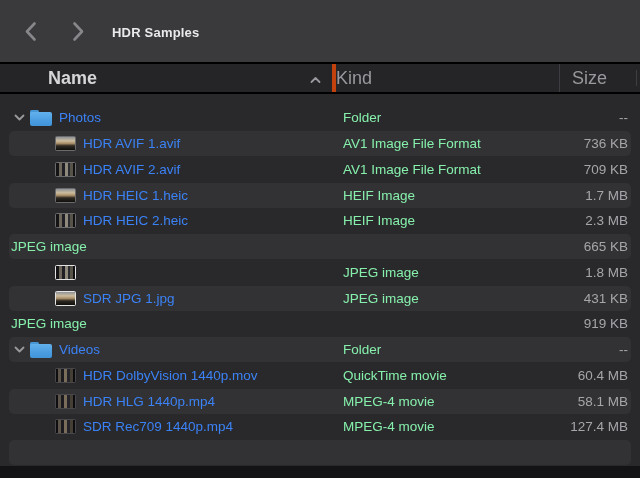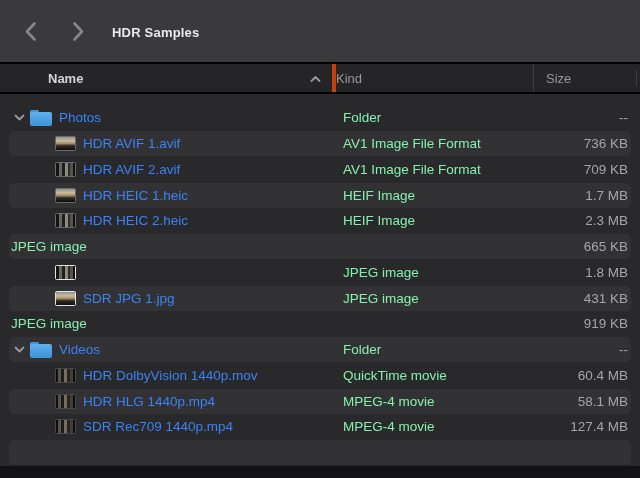--- a/index.html
+++ b/index.html
@@ -17,27 +17,27 @@
   .nav-btn svg { display: block; }
   .win-title {
     position: absolute; left: 112px; top: 0; height: 64px;
     display: flex; align-items: center;
     font-size: 13px; font-weight: 700; color: #eaeaec; letter-spacing: .2px;
   }
 
   
   .list-header {
     height: 30px; background: #252527; border-bottom: 2px solid #000;
-    display: flex; align-items: stretch; color: #98989d; font-size: 13px;
+    display: flex; align-items: stretch; color: #98989d; font-size: 18px;
   }
   .hcell { display: flex; align-items: center; position: relative; }
   .hcell-name { width: 332px; padding-left: 48px; color: #d6d6d8; font-weight: 700; }
   .sort-chev { position: absolute; right: 11px; top: 50%; transform: translateY(-50%); }
   .hcell-kind { width: 201px; border-left: 4px solid #c2410c; }
-  .hcell-size { flex: 1; padding-left: 12px; border-left: 1px solid #3e3e42; }
+  .hcell-size { flex: 1; padding-left: 12px; border-left: 1px solid #3e3e42; margin-left: 26px; }
   .hcell-size::after { content: ""; position: absolute; right: 3px; top: 6px; bottom: 6px; width: 1px; background: #3e3e42; }
 
   
   .list { background: #29292b; padding-top: 11px; height: 371.5px; }
   .row { height: 25.75px; display: flex; align-items: center; position: relative; }
   .row.alt::before {
     content: ""; position: absolute; left: 9px; right: 9px; top: 0.5px; bottom: 0.5px;
     background: #323234; border-radius: 5px; z-index: 0;
   }
   .cell { position: relative; z-index: 1; }

